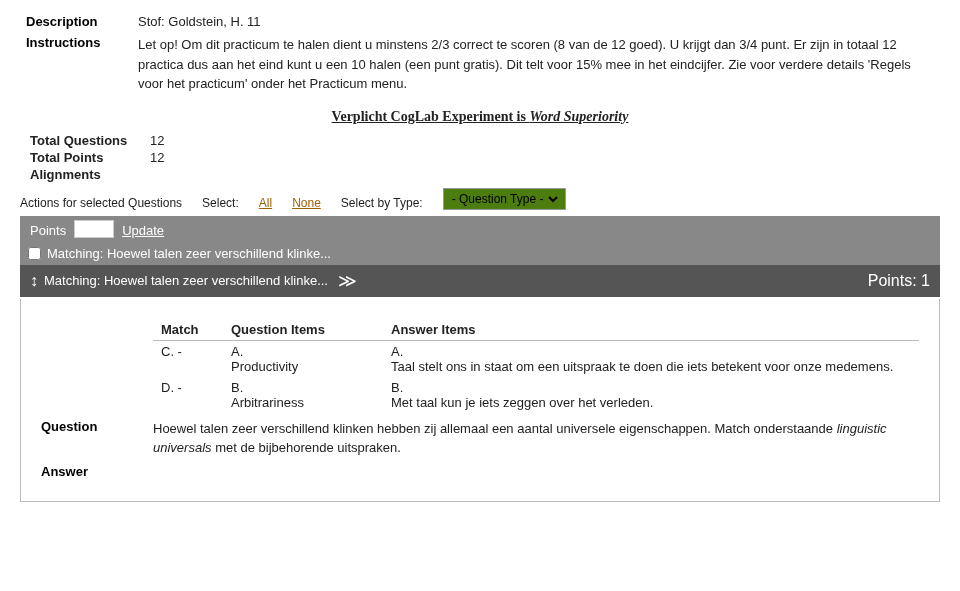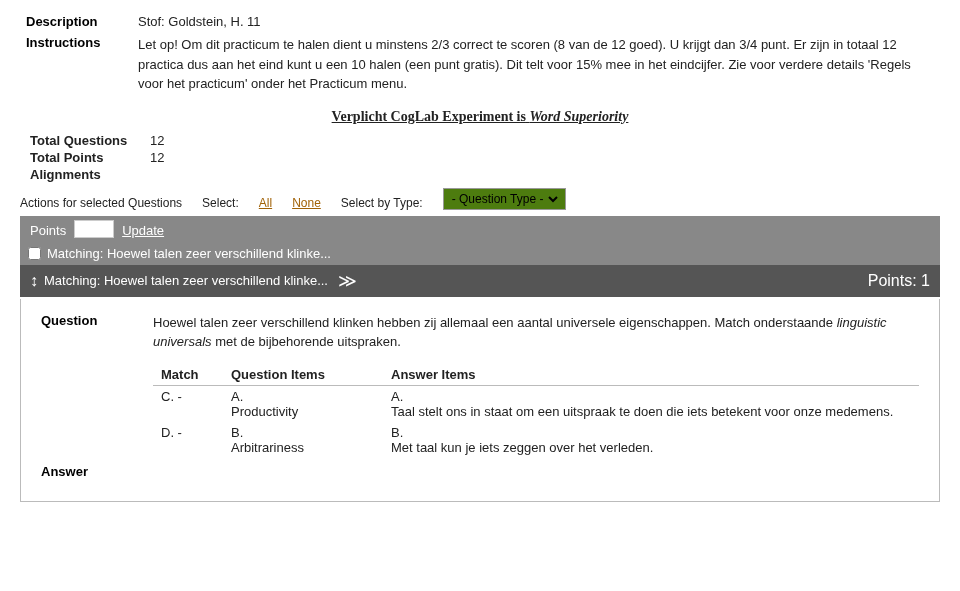--- a/index.html
+++ b/index.html
@@ -275,28 +275,20 @@
     <span class="points-badge">
       <span>Points:</span>
       <span>1</span>
     </span>
   </div>
 
   <div class="question-content">
     <table class="meta-table">
       <tbody>
           <tr>
-        <td class="meta-label" style="width:80px;">Question</td>
-        <td class="question-text">
-          <span>Hoewel talen zeer verschillend klinken hebben zij allemaal een aantal universele eigenschappen. Match onderstaande</span>
-          <em>linguistic universals</em>
-          <span>met de bijbehorende uitspraken.</span>
-        </td>
-      </tr>
-      <tr>
         <td></td>
         <td>
           <table class="answer-table">
             <thead>
               <tr>
                 <th class="match-col">Match</th>
                 <th class="question-items-col">Question Items</th>
                 <th class="answer-items-col">Answer Items</th>
               </tr>
             </thead>
@@ -309,20 +301,28 @@
               <tr>
                 <td class="match-col">D. -</td>
                 <td class="question-items-col">B.<br>Arbitrariness</td>
                 <td class="answer-items-col">B.<br>Met taal kun je iets zeggen over het verleden.</td>
               </tr>
             </tbody>
           </table>
         </td>
       </tr>
       <tr>
+        <td class="meta-label" style="width:80px;">Question</td>
+        <td class="question-text">
+          <span>Hoewel talen zeer verschillend klinken hebben zij allemaal een aantal universele eigenschappen. Match onderstaande</span>
+          <em>linguistic universals</em>
+          <span>met de bijbehorende uitspraken.</span>
+        </td>
+      </tr>
+      <tr>
         <td class="meta-label" style="vertical-align:top;">Answer</td>
         <td></td>
       </tr>
     </tbody>
       </table>
   </div>
 
 </div>
 
 </body></html>

